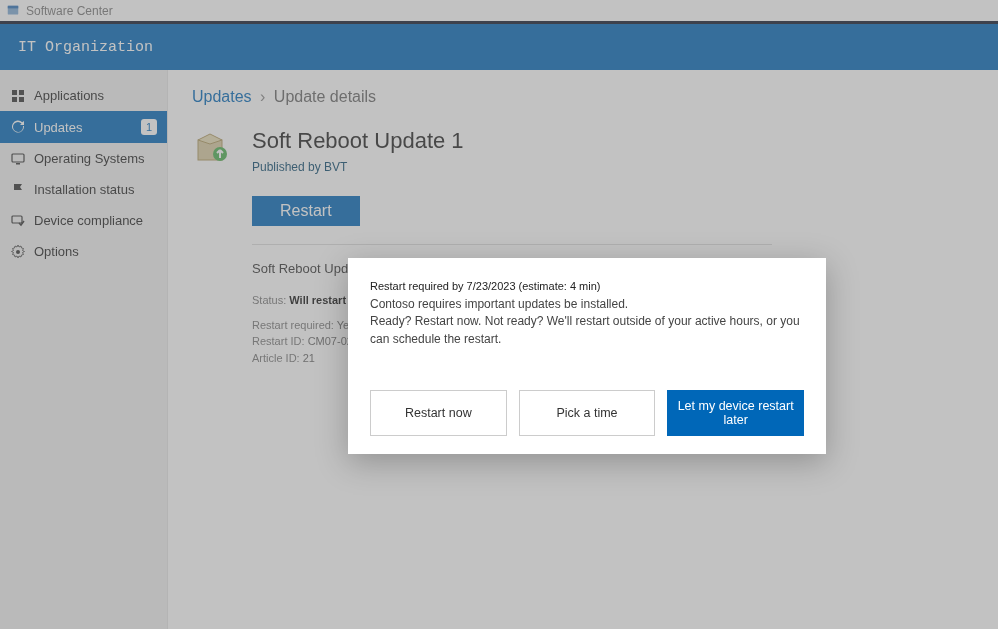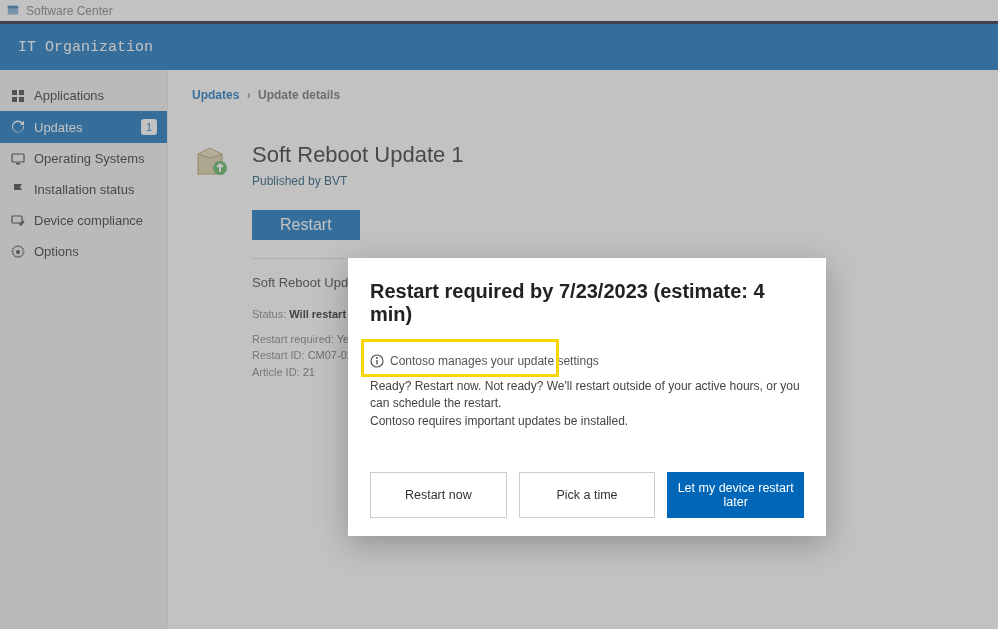--- a/index.html
+++ b/index.html
@@ -80,24 +80,23 @@
       height: 16px;
     }
     .nav-item.active .badge { background:#fff; color:#0067b8; }
     .content {
       flex: 1;
       padding: 18px 24px;
       background: #fff;
       position: relative;
     }
     .breadcrumb {
-      font-size: 12px;
+      font-size: 16px;
       color: #0067b8;
-      margin-bottom: 40px;
-      font-weight: bold;
+      margin-bottom: 22px;
     }
     .breadcrumb .sep { color:#888; margin:0 4px; }
     .breadcrumb .current { color:#666; }
     .head-row {
       display: flex;
       gap: 20px;
       align-items: flex-start;
     }
     .pkg-icon {
       width: 40px; height: 40px;
@@ -150,24 +149,24 @@
     .dialog {
       position:absolute;
       top: 258px;
       left: 348px;
       width: 478px;
       background:#fff;
       box-shadow: 0 8px 30px rgba(0,0,0,.25);
       padding: 22px 22px 18px 22px;
     }
     .dialog-title {
-      font-size: 20px;
-      font-weight: 700;
+      font-size: 11px;
+      font-weight: 400;
       color:#222;
-      margin-bottom: 28px;
+      margin-bottom: 4px;
       text-decoration: line-through;
       text-decoration-color: rgba(0,0,0,0); 
     }
     .hint-row {
       display:flex;
       align-items:center;
       gap:6px;
       font-size:12px;
       color:#555;
       margin-bottom:10px;
@@ -326,33 +325,22 @@
           <span>21</span>
         </div>
       </div>
     </div>
   </main>
 </div>
 
 <div class="overlay"></div>
 <div class="dialog">
   <div class="dialog-title">Restart required by 7/23/2023 (estimate: 4 min)</div>
-  <div class="hint-row">
-    <div class="yellow-callout"></div>
-    <span>
-      <svg width="14" height="14" viewBox="0 0 14 14">
-          <circle cx="7" cy="7" r="6" fill="none" stroke="#555" stroke-width="1.2"></circle>
-          <circle cx="7" cy="4" r="1" fill="#555"></circle>
-          <rect x="6.3" y="6" width="1.4" height="4.5" fill="#555"></rect>
-        </svg>
-    </span>
-    <span>Contoso manages your update settings</span>
-  </div>
   <div class="dialog-body">
+    <div>Contoso requires important updates be installed.</div>
     <div>Ready? Restart now. Not ready? We'll restart outside of your active hours, or you can schedule the restart.</div>
-    <div>Contoso requires important updates be installed.</div>
   </div>
   <div class="dialog-actions">
     <button class="dlg-btn">Restart now</button>
     <button class="dlg-btn">Pick a time</button>
     <button class="dlg-btn primary">Let my device restart later</button>
   </div>
 </div>
 
 </body></html>

